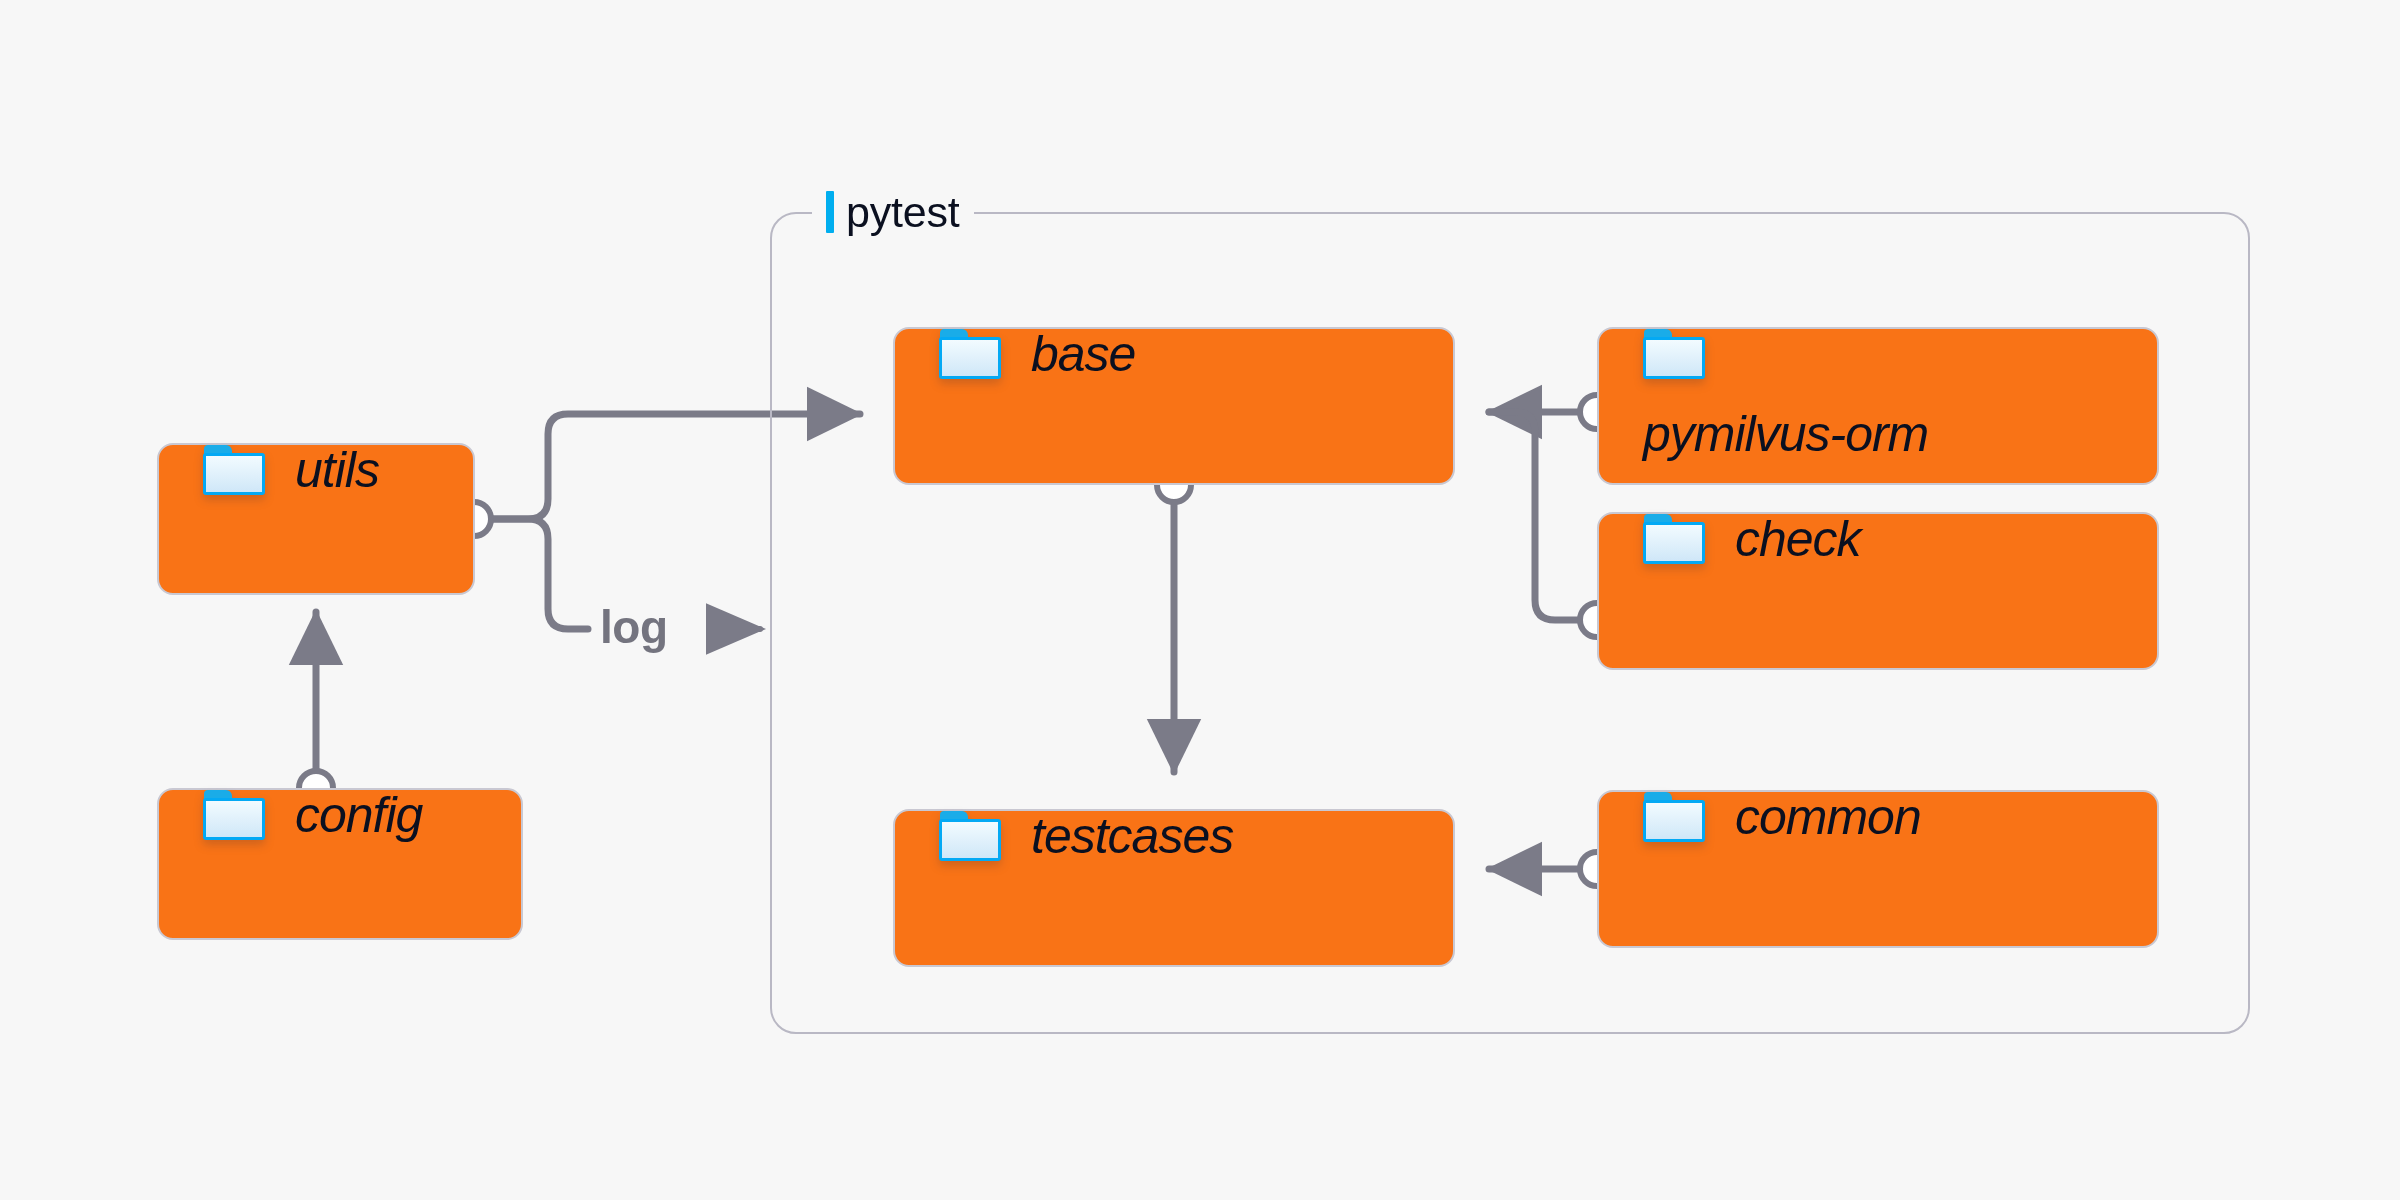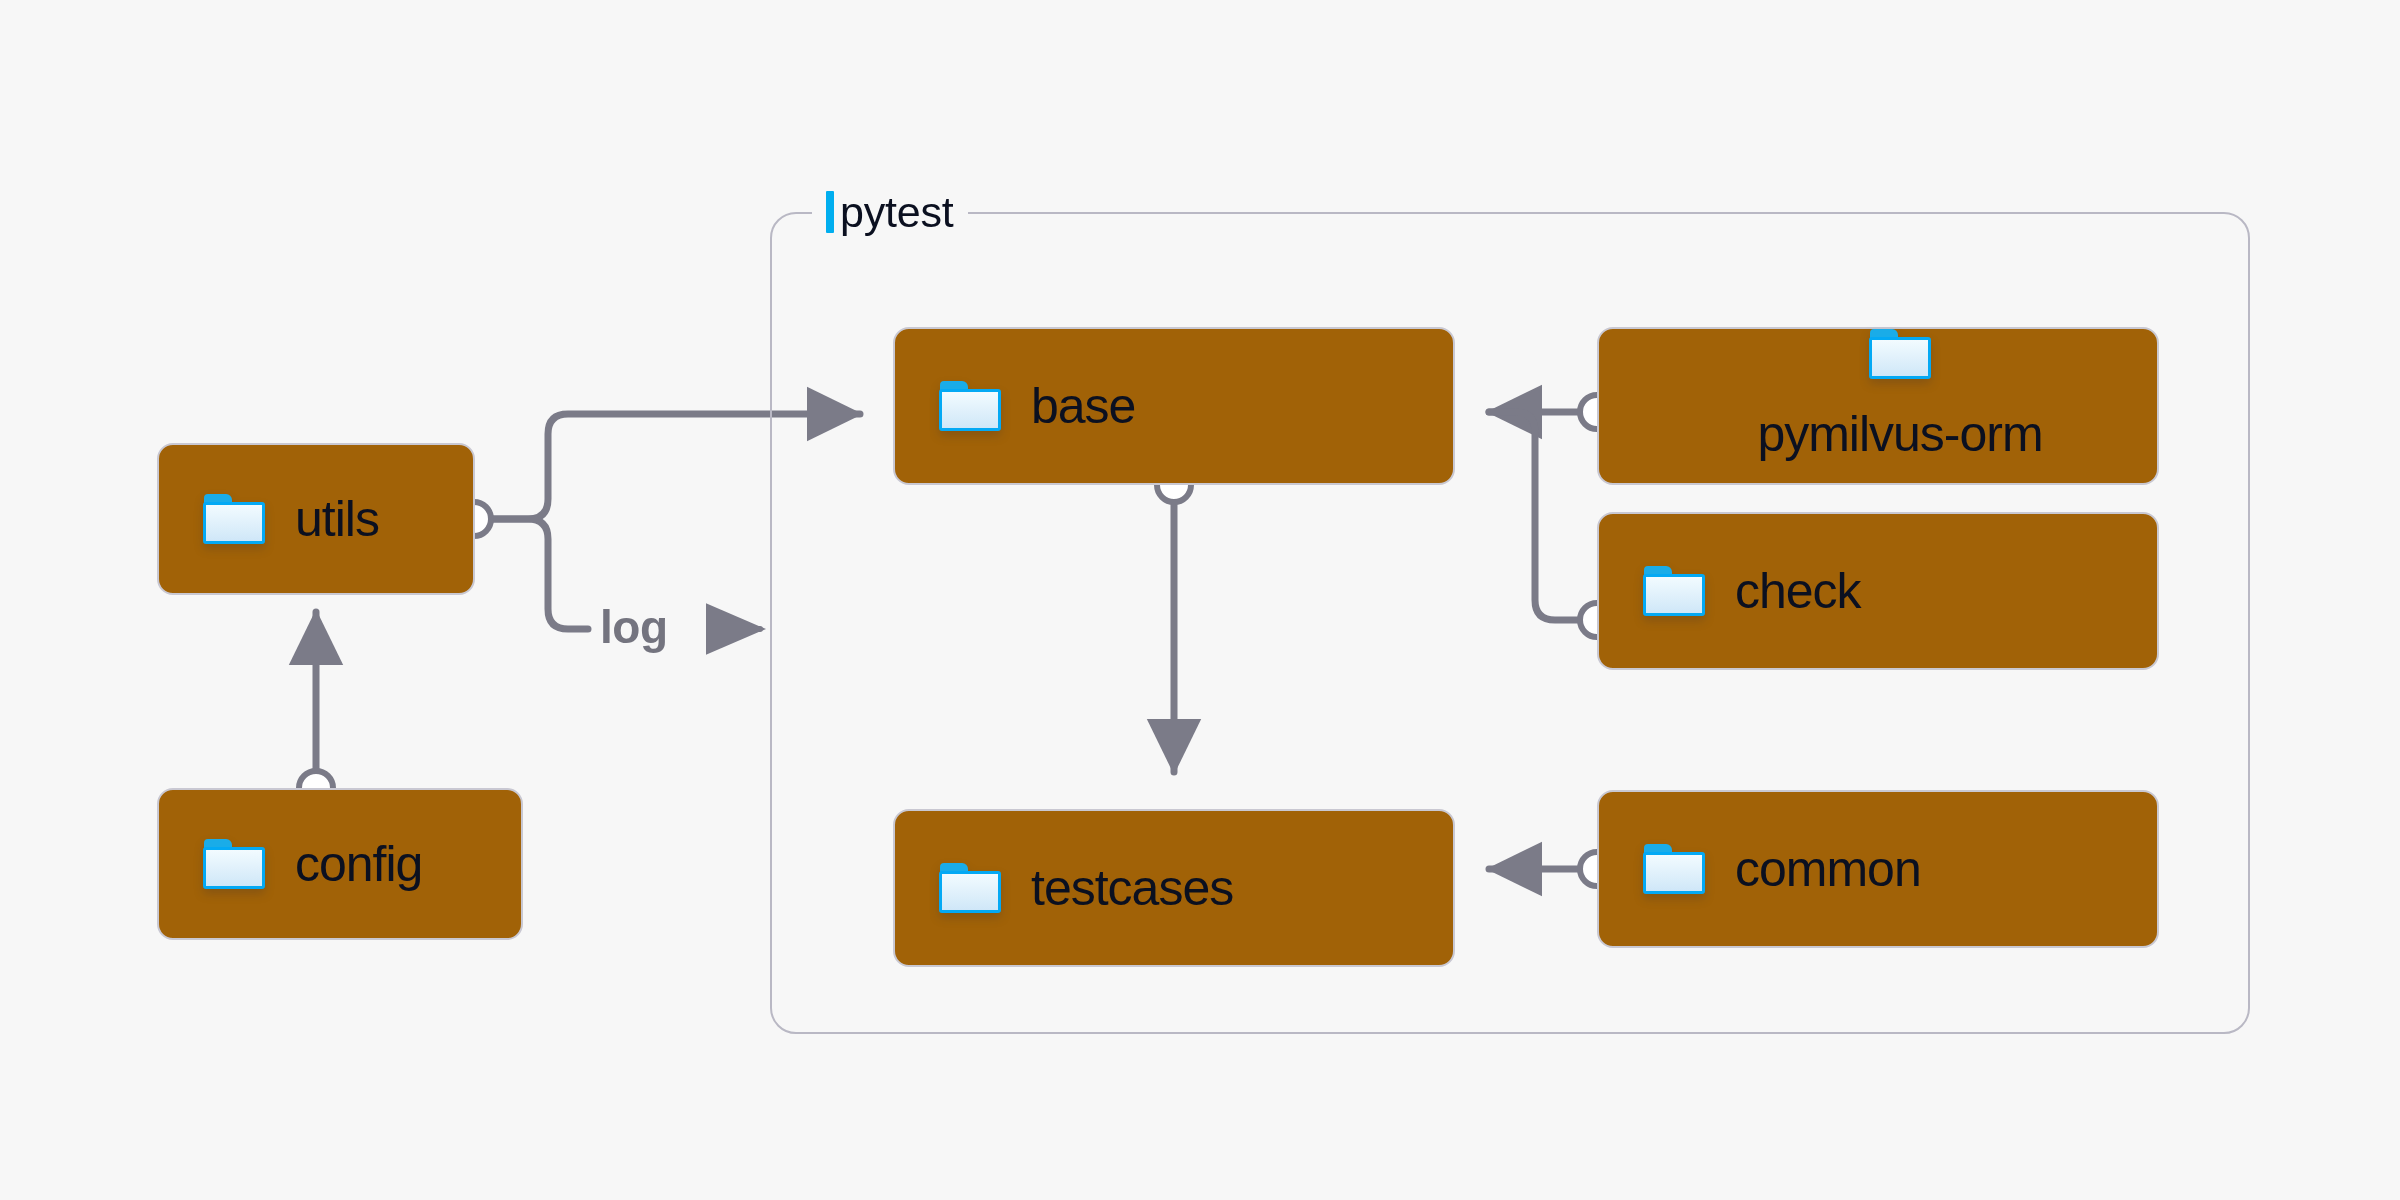--- a/index.html
+++ b/index.html
@@ -30,48 +30,48 @@
     position: absolute;
     border: 2px solid #b9b8c4;
     border-radius: 26px;
     box-sizing: border-box;
     background: transparent;
   }
   .group-label {
     position: absolute;
     display: flex;
     align-items: center;
-    gap: 6px;
+    gap: 12px;
     background: #f7f7f7;
     padding: 0 14px;
     height: 56px;
   }
   .group-accent {
     width: 8px;
     height: 42px;
     background: #00AEEF;
     border-radius: 1px;
   }
   .group-label-text {
     font-size: 43px;
     color: #0b1020;
     letter-spacing: -0.2px;
     line-height: 1;
     white-space: nowrap;
   }
   .node {
     position: absolute;
     box-sizing: border-box;
-    background: #a16207;
+    background: #f97316;
     border: 2px solid #c9c8d2;
     border-radius: 16px;
     display: flex;
-    align-items: center;
     padding-left: 44px;
     gap: 30px;
+    font-style: italic;
   }
   .node-label {
     font-size: 50px;
     color: #0b1020;
     letter-spacing: -1px;
     white-space: nowrap;
     line-height: 1;
   }
   .folder {
     position: relative;

